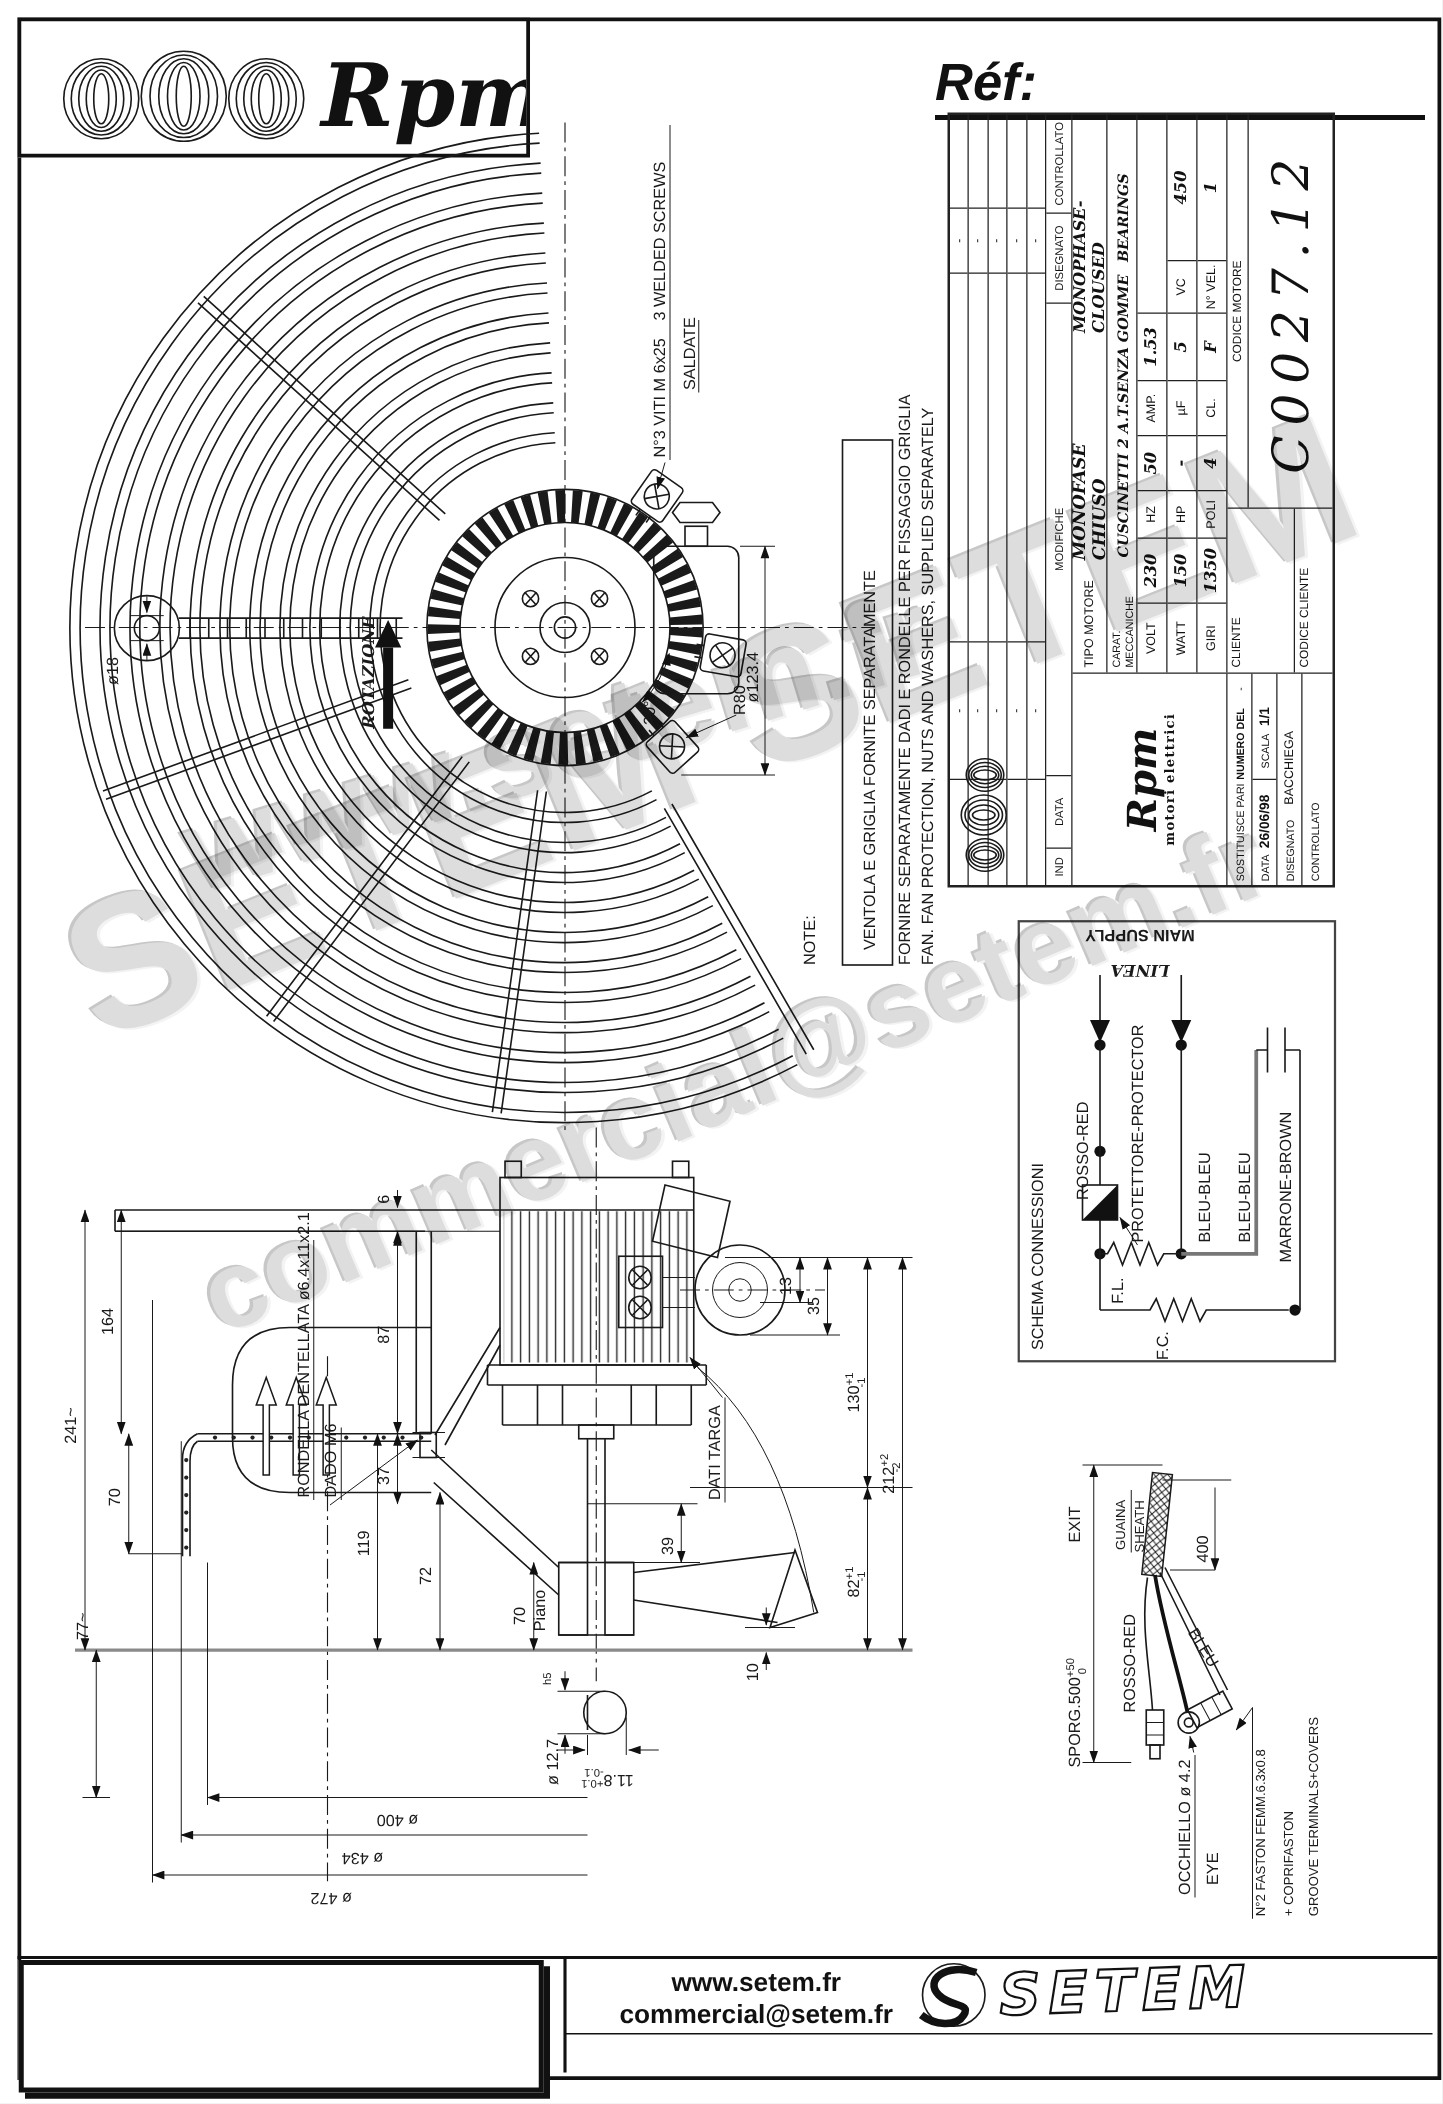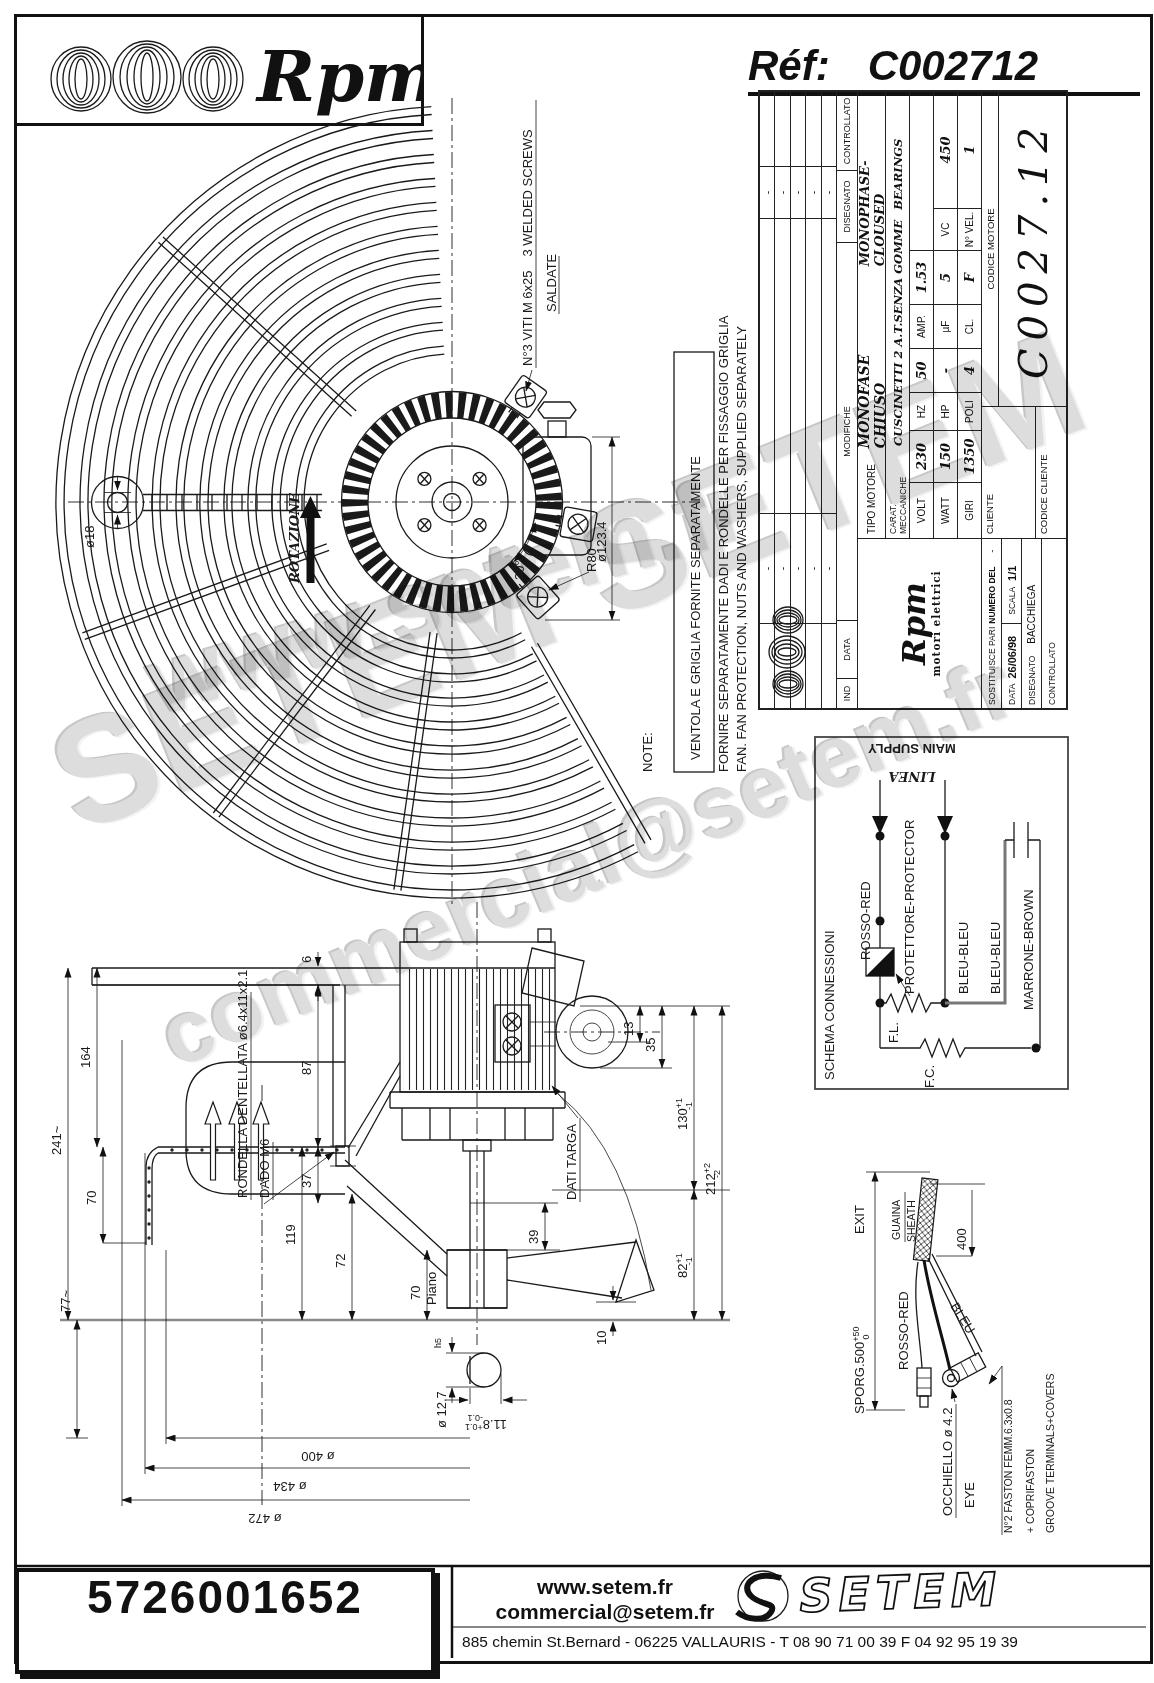--- a/index.html
+++ b/index.html
@@ -88,21 +88,20 @@
           <ellipse cx="196" cy="62" rx="18" ry="26"></ellipse>
           <ellipse cx="196" cy="62" rx="12" ry="23"></ellipse>
           <ellipse cx="196" cy="62" rx="6" ry="20"></ellipse>
       </g>
       <text x="240" y="84" style="font:italic bold 70px 'DejaVu Serif',serif;fill:#111">Rpm</text>
     </svg>
   </div>
 
   <div class="ref">
     <span>Réf:</span>
-    <span>C002712</span>
   </div>
 
   <svg width="1154" height="1683" viewBox="0 0 1154 1683">
     <defs>
       <pattern id="ribs" width="7" height="10" patternUnits="userSpaceOnUse">
           <line x1="3.5" y1="0" x2="3.5" y2="10" stroke="#222" stroke-width="1.1"></line>
         </pattern>
       <pattern id="hatch" width="7" height="7" patternUnits="userSpaceOnUse">
           <path d="M0,7 L7,0" stroke="#222" stroke-width="1"></path>
         </pattern>
@@ -611,18 +610,16 @@
         </div>
       </div>
     </div>
   </div>
 
   <div id="wm1" class="wm">www.setem.fr</div>
   <div id="wm2" class="wm">SETEM  SETEM</div>
   <div id="wm3" class="wm">commercial@setem.fr</div>
 
   <div class="codebox">
-    <div class="codeval">5726001652</div>
   </div>
   <div class="footer-site">www.setem.fr</div>
   <div class="footer-mail">commercial@setem.fr</div>
-  <div class="footer-addr">885 chemin St.Bernard  -  06225 VALLAURIS  -  T 08 90 71 00 39   F 04 92 95 19 39</div>
 </div>
 
 </body></html>

